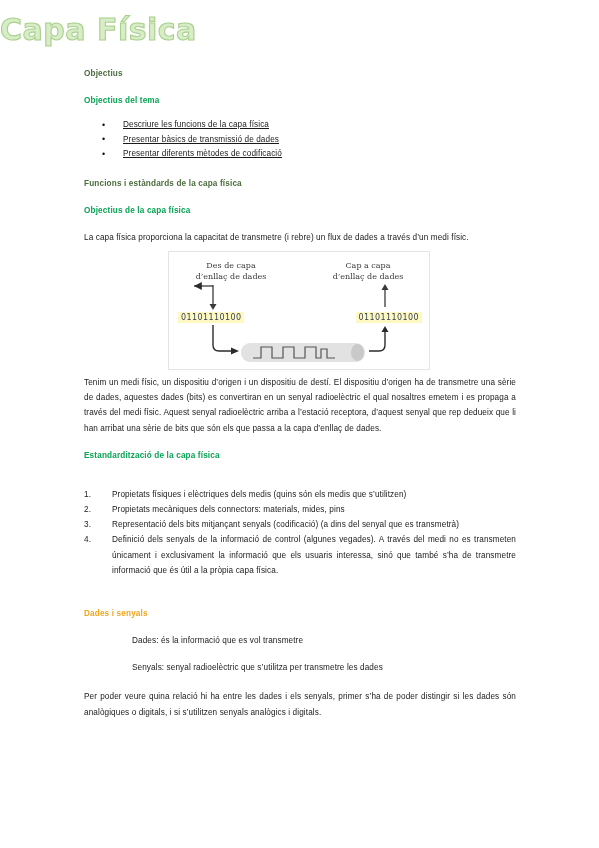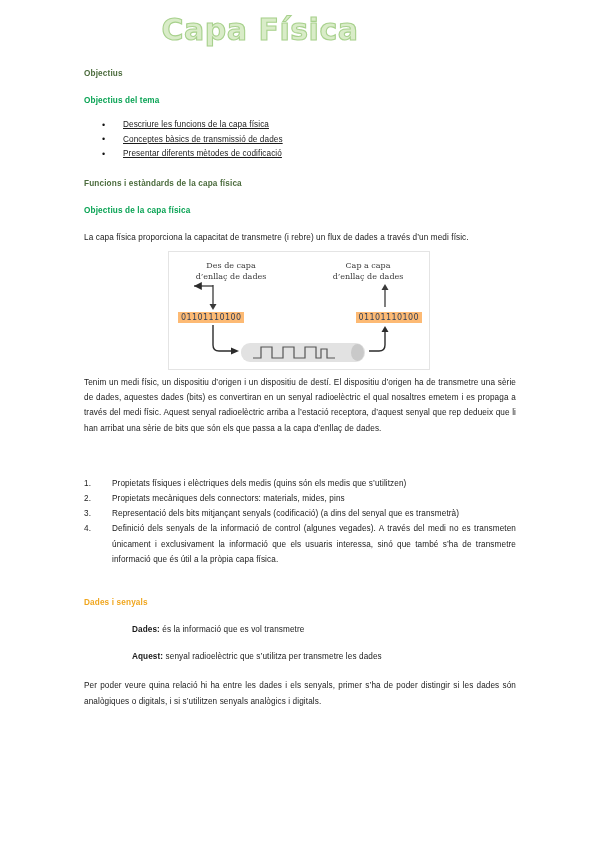--- a/index.html
+++ b/index.html
@@ -23,21 +23,21 @@
     height: 848px;
     background: #ffffff;
   }
 
   
   .title-wrap {
     position: absolute;
     left: 0;
     top: 12px;
     width: 520px;
-    text-align: center;
+    text-align: left;
   }
   .title {
     display: inline-block;
     font-family: "DejaVu Sans", sans-serif;
     font-weight: bold;
     font-size: 30px;
     letter-spacing: 0.5px;
     color: #d9ecc8;
     -webkit-text-stroke: 1.1px #a8d18d;
     text-shadow: 0 1px 0 #ffffff;
@@ -139,21 +139,21 @@
     color: #1a1a1a;
   }
 
   p.def {
     margin: 0;
     font-size: 8.2px;
     line-height: 15.2px;
     letter-spacing: 0.1px;
     color: #1a1a1a;
   }
-  p.def b { font-weight: bold; padding-left: 48px; }
+  p.def b { font-weight: normal; padding-left: 48px; }
 
   
   .diagram {
     position: absolute;
     left: 168px;
     top: 251px;
     width: 262px;
     height: 119px;
     border: 1px solid #e4e4e4;
     background: #ffffff;
@@ -171,21 +171,21 @@
   }
   .dg-left-label { left: 8px; top: 8px; width: 108px; }
   .dg-right-label { right: 6px; top: 8px; width: 110px; }
 
   .bits {
     position: absolute;
     font-family: "DejaVu Sans", sans-serif;
     font-size: 8px;
     letter-spacing: 0.4px;
     color: #333f55;
-    background: #fdba74;
+    background: #fef9c3;
     padding: 1px 3px;
     white-space: nowrap;
   }
   .bits-left { left: 9px; top: 60px; }
   .bits-right { right: 7px; top: 60px; }
 
   .cyl {
     position: absolute;
     left: 72px;
     top: 91px;
@@ -224,40 +224,41 @@
   <div class="content">
 
     <h2 class="h-olive">Objectius</h2>
     <div class="sp-16"></div>
 
     <h3 class="h-green">Objectius del tema</h3>
     <div class="sp-12"></div>
 
     <ul class="bullets">
       <li>Descriure les funcions de la capa física</li>
-      <li>Conceptes bàsics de transmissió de dades</li>
+      <li>Presentar bàsics de transmissió de dades</li>
       <li>Presentar diferents mètodes de codificació</li>
     </ul>
 
     <div class="sp-16"></div>
 
     <h2 class="h-olive">Funcions i estàndards de la capa física</h2>
     <div class="sp-16"></div>
 
     <h3 class="h-green">Objectius de la capa física</h3>
     <div class="sp-14"></div>
 
     <p class="body">La capa física proporciona la capacitat de transmetre (i rebre) un flux de dades a través d’un medi físic.</p>
 
     <div style="height:130px"></div>
 
     <p class="body">Tenim un medi físic, un dispositiu d’origen i un dispositiu de destí. El dispositiu d’origen ha de transmetre una sèrie de dades, aquestes dades (bits) es convertiran en un senyal radioelèctric el qual nosaltres emetem i es propaga a través del medi físic. Aquest senyal radioelèctric arriba a l’estació receptora, d’aquest senyal que rep dedueix que li han arribat una sèrie de bits que són els que passa a la capa d’enllaç de dades.</p>
 
     <div class="sp-14"></div>
 
+    <h3 class="h-green">Estandardització de la capa física</h3>
     <div class="sp-14"></div>
 
 
     <div class="sp-12"></div>
 
     <ol class="numbers">
       <li>Propietats físiques i elèctriques dels medis (quins són els medis que s’utilitzen)</li>
       <li>Propietats mecàniques dels connectors: materials, mides, pins</li>
       <li>Representació dels bits mitjançant senyals (codificació) (a dins del senyal que es transmetrà)</li>
       <li>Definició dels senyals de la informació de control (algunes vegades). A través del medi no es transmeten únicament   i exclusivament la informació que els usuaris interessa, sinó que també s’ha de transmetre informació que és útil a la pròpia capa física.</li>
@@ -267,21 +268,21 @@
 
     <div class="sp-14"></div>
 
     <h3 class="h-orange">Dades i senyals</h3>
     <div class="sp-14"></div>
 
     <p class="def"><b>Dades:</b><span> és la informació que es vol transmetre</span></p>
 
     <div class="sp-12"></div>
 
-    <p class="def"><b>Aquest:</b><span> senyal radioelèctric que s’utilitza per transmetre les dades</span></p>
+    <p class="def"><b>Senyals:</b><span> senyal radioelèctric que s’utilitza per transmetre les dades</span></p>
 
     <div class="sp-14"></div>
 
     <p class="body">Per poder veure quina relació hi ha entre les dades i els senyals, primer s’ha de poder distingir si les dades són analògiques o digitals, i si s’utilitzen senyals analògics i digitals.</p>
 
   </div>
 
   <div class="diagram">
 
     <div class="dg-label dg-left-label">

